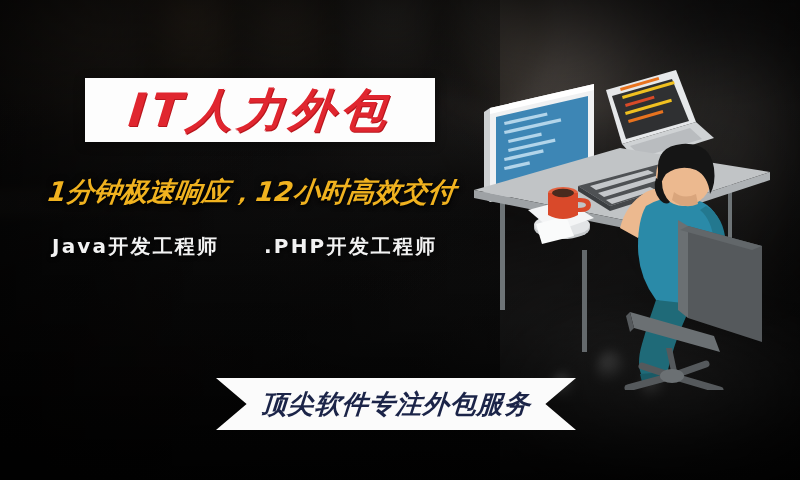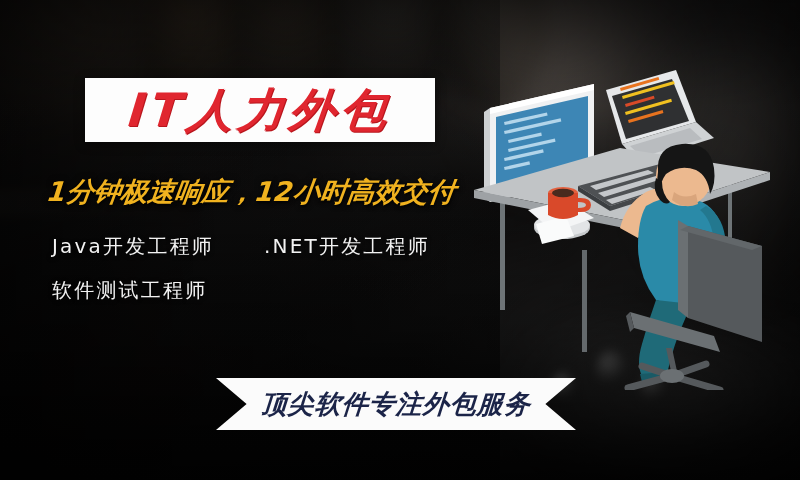--- a/index.html
+++ b/index.html
@@ -108,21 +108,21 @@
     left: 52px; top: 224px;
     width: 440px;
     display: grid;
     grid-template-columns: 212px 228px;
     grid-auto-rows: 44px;
     align-items: center;
   }
   .service-item {
     font-family: "DejaVu Sans", "Liberation Sans", sans-serif;
     font-size: 20px;
-    font-weight: 400;
+    font-weight: 700;
     color: #f2f2f2;
     letter-spacing: 2.2px;
     white-space: nowrap;
     text-shadow: 0 1px 4px rgba(0,0,0,0.85);
   }
 
   
   .ribbon {
     position: absolute;
     left: 216px; top: 378px;
@@ -289,22 +289,21 @@
   </div>
 
   <div class="title-banner">
     <span class="title-text">IT人力外包</span>
   </div>
 
   <div class="subtitle">1分钟极速响应，12小时高效交付</div>
 
   <div class="services">
     <div class="service-item">Java开发工程师</div>
-    <div class="service-item">.NET开发工程师</div>
-    <div class="service-item">软件测试工程师</div>
+    <div class="service-item">.PHP开发工程师</div>
   </div>
 
   <div class="ribbon">
     <div class="ribbon-shape right"></div>
     <div class="ribbon-text">顶尖软件专注外包服务</div>
   </div>
 
 </div>
 
 </body></html>

